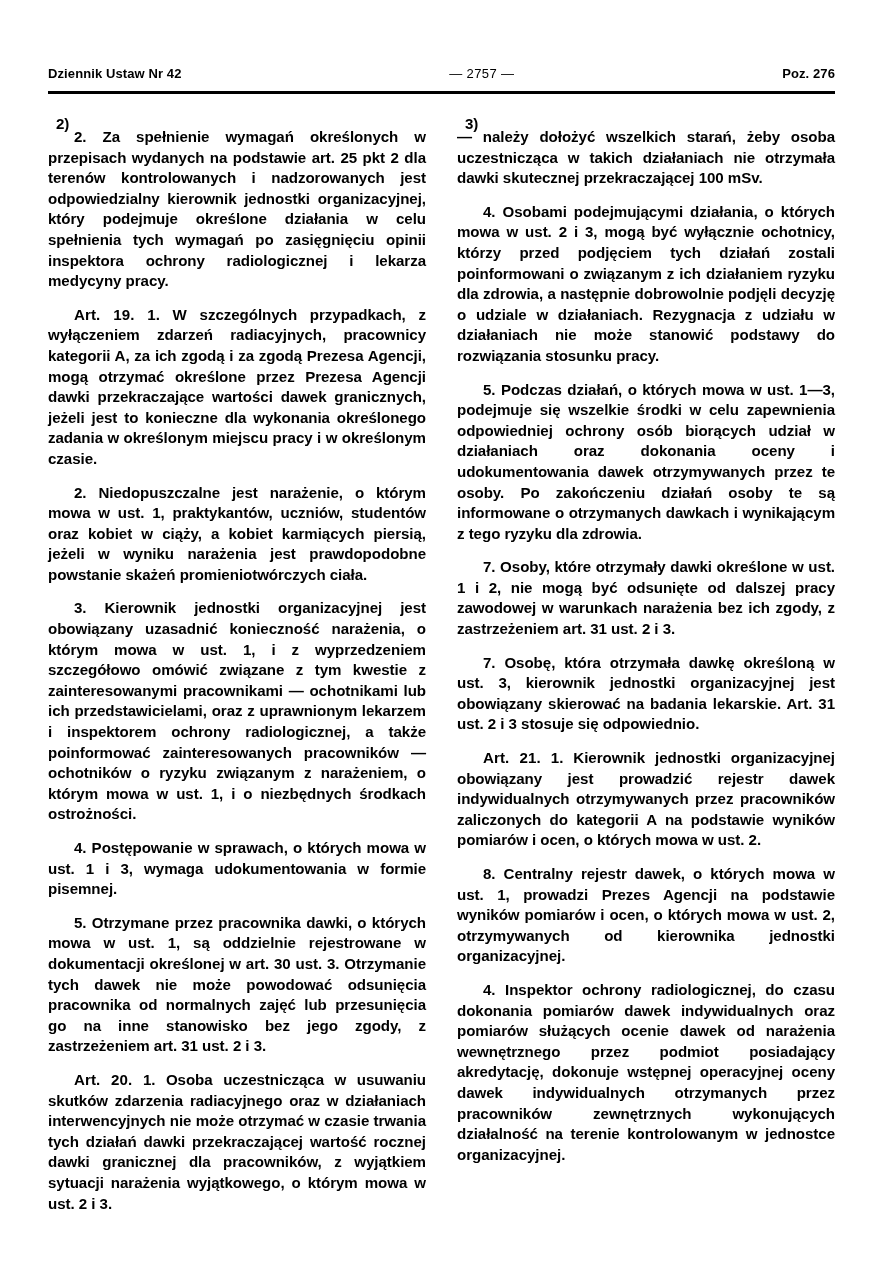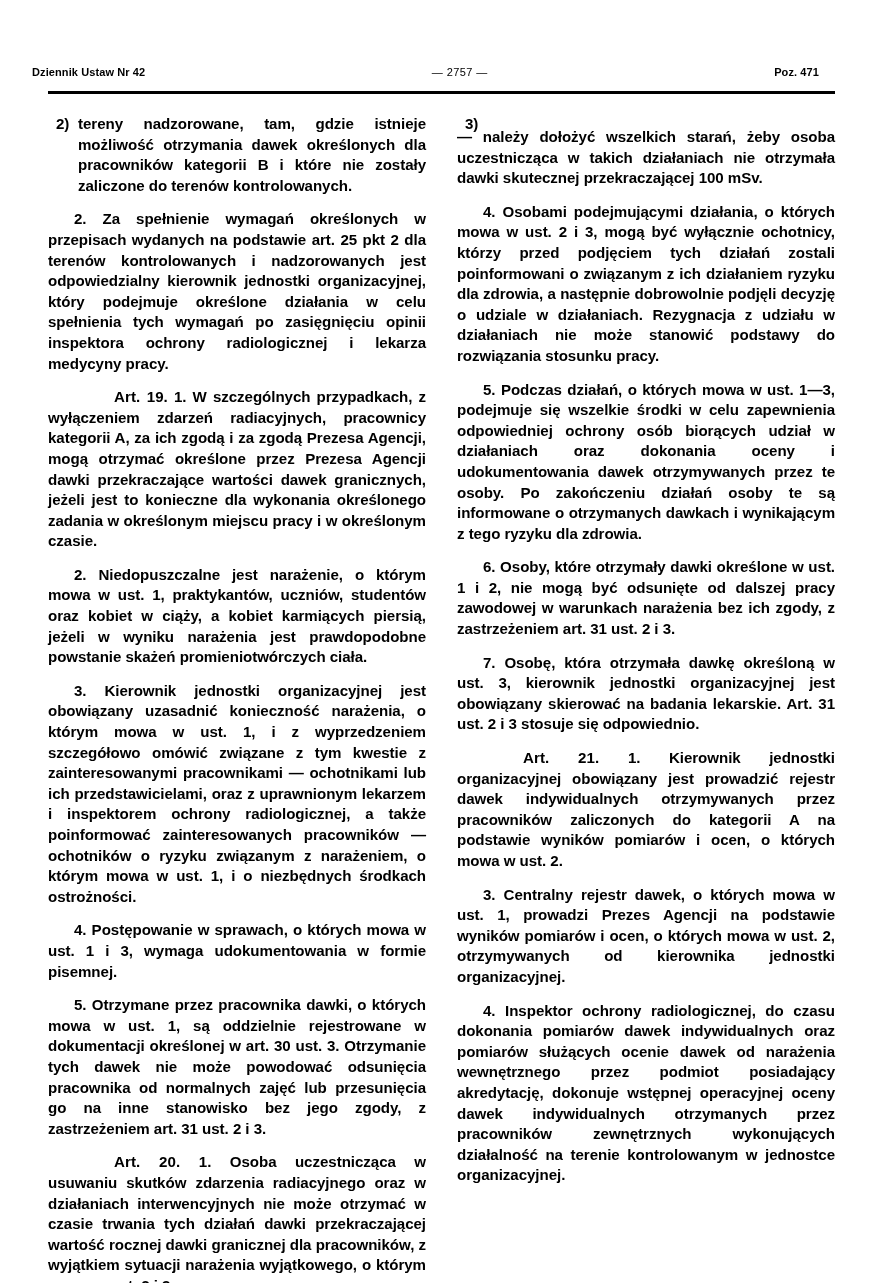--- a/index.html
+++ b/index.html
@@ -19,27 +19,27 @@
     position: relative;
     width: 879px;
     height: 1283px;
     box-sizing: border-box;
     overflow: hidden;
   }
 
   
   .page-header {
     position: absolute;
-    left: 32px;
+    left: 48px;
     top: 66px;
     width: 787px;
     display: flex;
     align-items: flex-end;
     justify-content: space-between;
-    font-size: 11px;
+    font-size: 13px;
     font-weight: 600;
     letter-spacing: 0.1px;
     white-space: nowrap;
   }
   .page-header .hdr-left  { text-align: left; }
   .page-header .hdr-mid   { flex: 1; text-align: center; font-weight: 400; letter-spacing: 0.4px; }
   .page-header .hdr-right { text-align: right; }
 
   .header-rule {
     position: absolute;
@@ -92,53 +92,52 @@
   }
 
   p.para.dash {
     text-indent: 0;
     padding-left: 0;
   }
 
   b.art {
     font-weight: 800;
     letter-spacing: 0.1px;
-    margin-left: 40px;
   }
 </style>
 </head>
 <body>
 
 <div class="page">
 
   <div class="page-header">
     <span class="hdr-left">Dziennik Ustaw Nr 42</span>
     <span class="hdr-mid">— 2757 —</span>
-    <span class="hdr-right">Poz. 471</span>
+    <span class="hdr-right">Poz. 276</span>
   </div>
 
   <div class="header-rule"></div>
 
   <div class="columns">
     <div class="col" id="col-left">
-        <p class="para item"><span class="marker">2)</span><span>tereny nadzorowane, tam, gdzie istnieje możliwość otrzymania dawek określonych dla pracowników kategorii B i które nie zostały zaliczone do terenów kontrolowanych.</span></p>
+        <p class="para item"><span class="marker">2)</span></p>
         <p class="para indent"><span>2. Za spełnienie wymagań określonych w przepisach wydanych na podstawie art. 25 pkt 2 dla terenów kontrolowanych i nadzorowanych jest odpowiedzialny kierownik jednostki organizacyjnej, który podejmuje określone działania w celu spełnienia tych wymagań po zasięgnięciu opinii inspektora ochrony radiologicznej i lekarza medycyny pracy.</span></p>
         <p class="para indent"><b class="art">Art. 19.</b> <span>1. W szczególnych przypadkach, z wyłączeniem zdarzeń radiacyjnych, pracownicy kategorii A, za ich zgodą i za zgodą Prezesa Agencji, mogą otrzymać określone przez Prezesa Agencji dawki przekraczające wartości dawek granicznych, jeżeli jest to konieczne dla wykonania określonego zadania w określonym miejscu pracy i w określonym czasie.</span></p>
         <p class="para indent"><span>2. Niedopuszczalne jest narażenie, o którym mowa w ust. 1, praktykantów, uczniów, studentów oraz kobiet w ciąży, a kobiet karmiących piersią, jeżeli w wyniku narażenia jest prawdopodobne powstanie skażeń promieniotwórczych ciała.</span></p>
         <p class="para indent"><span>3. Kierownik jednostki organizacyjnej jest obowiązany uzasadnić konieczność narażenia, o którym mowa w ust. 1, i z wyprzedzeniem szczegółowo omówić związane z tym kwestie z zainteresowanymi pracownikami — ochotnikami lub ich przedstawicielami, oraz z uprawnionym lekarzem i inspektorem ochrony radiologicznej, a także poinformować zainteresowanych pracowników — ochotników o ryzyku związanym z narażeniem, o którym mowa w ust. 1, i o niezbędnych środkach ostrożności.</span></p>
         <p class="para indent"><span>4. Postępowanie w sprawach, o których mowa w ust. 1 i 3, wymaga udokumentowania w formie pisemnej.</span></p>
         <p class="para indent"><span>5. Otrzymane przez pracownika dawki, o których mowa w ust. 1, są oddzielnie rejestrowane w dokumentacji określonej w art. 30 ust. 3. Otrzymanie tych dawek nie może powodować odsunięcia pracownika od normalnych zajęć lub przesunięcia go na inne stanowisko bez jego zgody, z zastrzeżeniem art. 31 ust. 2 i 3.</span></p>
         <p class="para indent"><b class="art">Art. 20.</b> <span>1. Osoba uczestnicząca w usuwaniu skutków zdarzenia radiacyjnego oraz w działaniach interwencyjnych nie może otrzymać w czasie trwania tych działań dawki przekraczającej wartość rocznej dawki granicznej dla pracowników, z wyjątkiem sytuacji narażenia wyjątkowego, o którym mowa w ust. 2 i 3.</span></p>
       </div>
     <div class="col" id="col-right">
         <p class="para item"><span class="marker">3)</span></p>
         <p class="para dash"><span>— należy dołożyć wszelkich starań, żeby osoba uczestnicząca w takich działaniach nie otrzymała dawki skutecznej przekraczającej 100 mSv.</span></p>
         <p class="para indent"><span>4. Osobami podejmującymi działania, o których mowa w ust. 2 i 3, mogą być wyłącznie ochotnicy, którzy przed podjęciem tych działań zostali poinformowani o związanym z ich działaniem ryzyku dla zdrowia, a następnie dobrowolnie podjęli decyzję o udziale w działaniach. Rezygnacja z udziału w działaniach nie może stanowić podstawy do rozwiązania stosunku pracy.</span></p>
         <p class="para indent"><span>5. Podczas działań, o których mowa w ust. 1—3, podejmuje się wszelkie środki w celu zapewnienia odpowiedniej ochrony osób biorących udział w działaniach oraz dokonania oceny i udokumentowania dawek otrzymywanych przez te osoby. Po zakończeniu działań osoby te są informowane o otrzymanych dawkach i wynikającym z tego ryzyku dla zdrowia.</span></p>
-        <p class="para indent"><span>6. Osoby, które otrzymały dawki określone w ust. 1 i 2, nie mogą być odsunięte od dalszej pracy zawodowej w warunkach narażenia bez ich zgody, z zastrzeżeniem art. 31 ust. 2 i 3.</span></p>
+        <p class="para indent"><span>7. Osoby, które otrzymały dawki określone w ust. 1 i 2, nie mogą być odsunięte od dalszej pracy zawodowej w warunkach narażenia bez ich zgody, z zastrzeżeniem art. 31 ust. 2 i 3.</span></p>
         <p class="para indent"><span>7. Osobę, która otrzymała dawkę określoną w ust. 3, kierownik jednostki organizacyjnej jest obowiązany skierować na badania lekarskie. Art. 31 ust. 2 i 3 stosuje się odpowiednio.</span></p>
         <p class="para indent"><b class="art">Art. 21.</b> <span>1. Kierownik jednostki organizacyjnej obowiązany jest prowadzić rejestr dawek indywidualnych otrzymywanych przez pracowników zaliczonych do kategorii A na podstawie wyników pomiarów i ocen, o których mowa w ust. 2.</span></p>
-        <p class="para indent"><span>3. Centralny rejestr dawek, o których mowa w ust. 1, prowadzi Prezes Agencji na podstawie wyników pomiarów i ocen, o których mowa w ust. 2, otrzymywanych od kierownika jednostki organizacyjnej.</span></p>
+        <p class="para indent"><span>8. Centralny rejestr dawek, o których mowa w ust. 1, prowadzi Prezes Agencji na podstawie wyników pomiarów i ocen, o których mowa w ust. 2, otrzymywanych od kierownika jednostki organizacyjnej.</span></p>
         <p class="para indent"><span>4. Inspektor ochrony radiologicznej, do czasu dokonania pomiarów dawek indywidualnych oraz pomiarów służących ocenie dawek od narażenia wewnętrznego przez podmiot posiadający akredytację, dokonuje wstępnej operacyjnej oceny dawek indywidualnych otrzymanych przez pracowników zewnętrznych wykonujących działalność na terenie kontrolowanym w jednostce organizacyjnej.</span></p>
       </div>
   </div>
 
 </div>
 
 </body></html>

